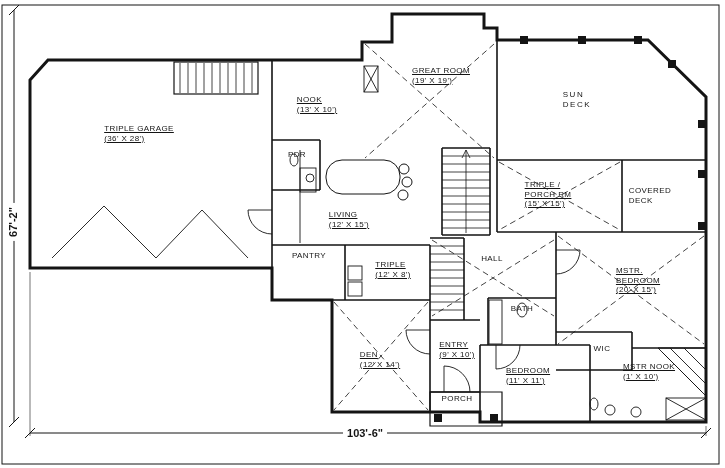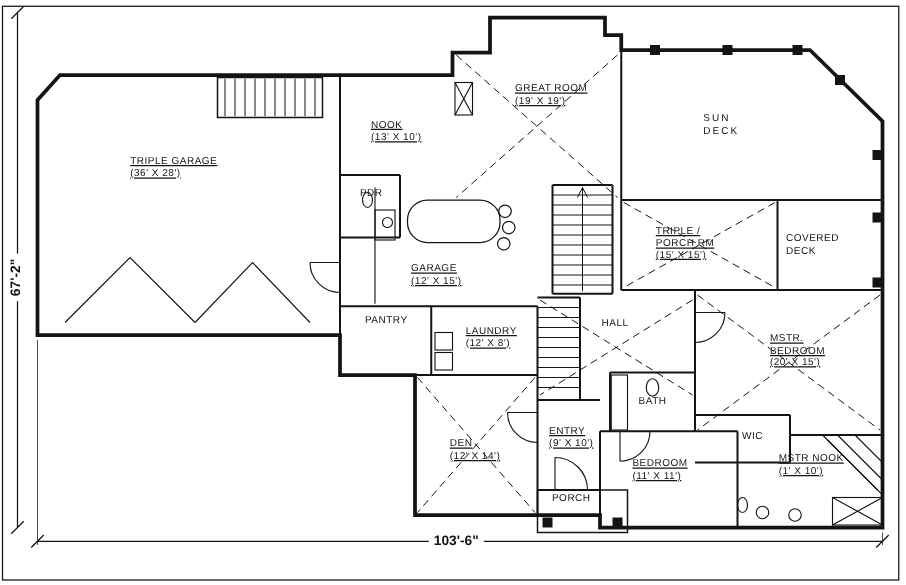--- a/index.html
+++ b/index.html
@@ -143,41 +143,41 @@
   <div class="lbl wide" style="left:577px;top:90px">
     <span>SUN</span>
     <span>DECK</span>
   </div>
 
   <div class="lbl" style="left:297px;top:150px">
     <span>PDR</span>
   </div>
 
   <div class="lbl" style="left:349px;top:210px">
-    <span class="u">GARAGE</span>
+    <span class="u">LIVING</span>
     <span class="u">(12' X 15')</span>
   </div>
 
   <div class="lbl" style="left:548px;top:180px">
     <span class="u">TRIPLE /</span>
     <span class="u">PORCH RM</span>
     <span class="u">(15' X 15')</span>
   </div>
 
   <div class="lbl" style="left:650px;top:186px">
     <span>COVERED</span>
     <span>DECK</span>
   </div>
 
   <div class="lbl" style="left:309px;top:251px">
     <span>PANTRY</span>
   </div>
 
   <div class="lbl" style="left:393px;top:260px">
-    <span class="u">LAUNDRY</span>
+    <span class="u">TRIPLE</span>
     <span class="u">(12' X 8')</span>
   </div>
 
   <div class="lbl" style="left:492px;top:254px">
     <span>HALL</span>
   </div>
 
   <div class="lbl" style="left:638px;top:266px">
     <span class="u">MSTR.</span>
     <span class="u">BEDROOM</span>
@@ -187,21 +187,21 @@
   <div class="lbl" style="left:380px;top:350px">
     <span class="u">DEN</span>
     <span class="u">(12' X 14')</span>
   </div>
 
   <div class="lbl" style="left:457px;top:340px">
     <span class="u">ENTRY</span>
     <span class="u">(9' X 10')</span>
   </div>
 
-  <div class="lbl" style="left:522px;top:316px">
+  <div class="lbl" style="left:522px;top:304px">
     <span>BATH</span>
   </div>
 
   <div class="lbl" style="left:602px;top:344px">
     <span>WIC</span>
   </div>
 
   <div class="lbl" style="left:528px;top:366px">
     <span class="u">BEDROOM</span>
     <span class="u">(11' X 11')</span>

